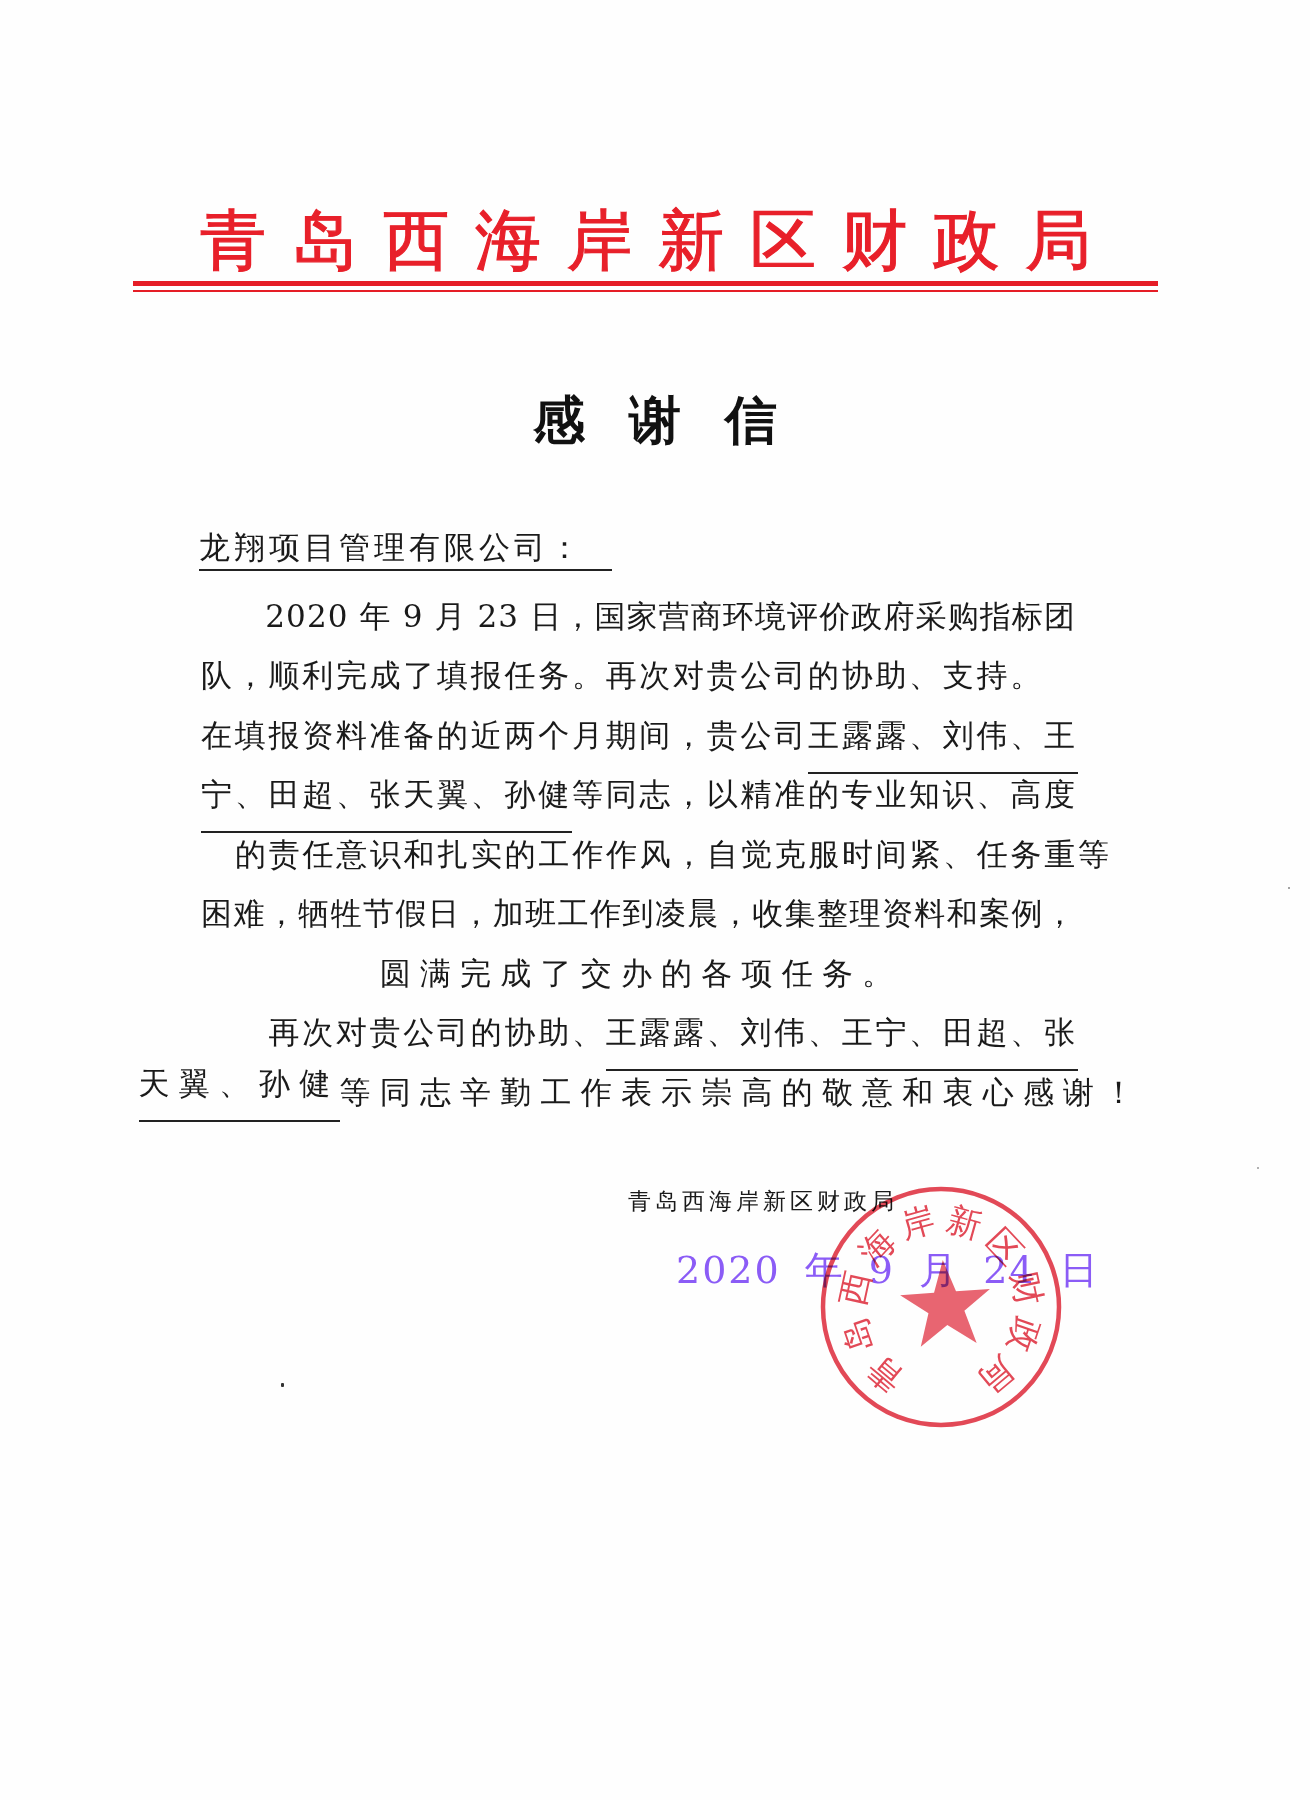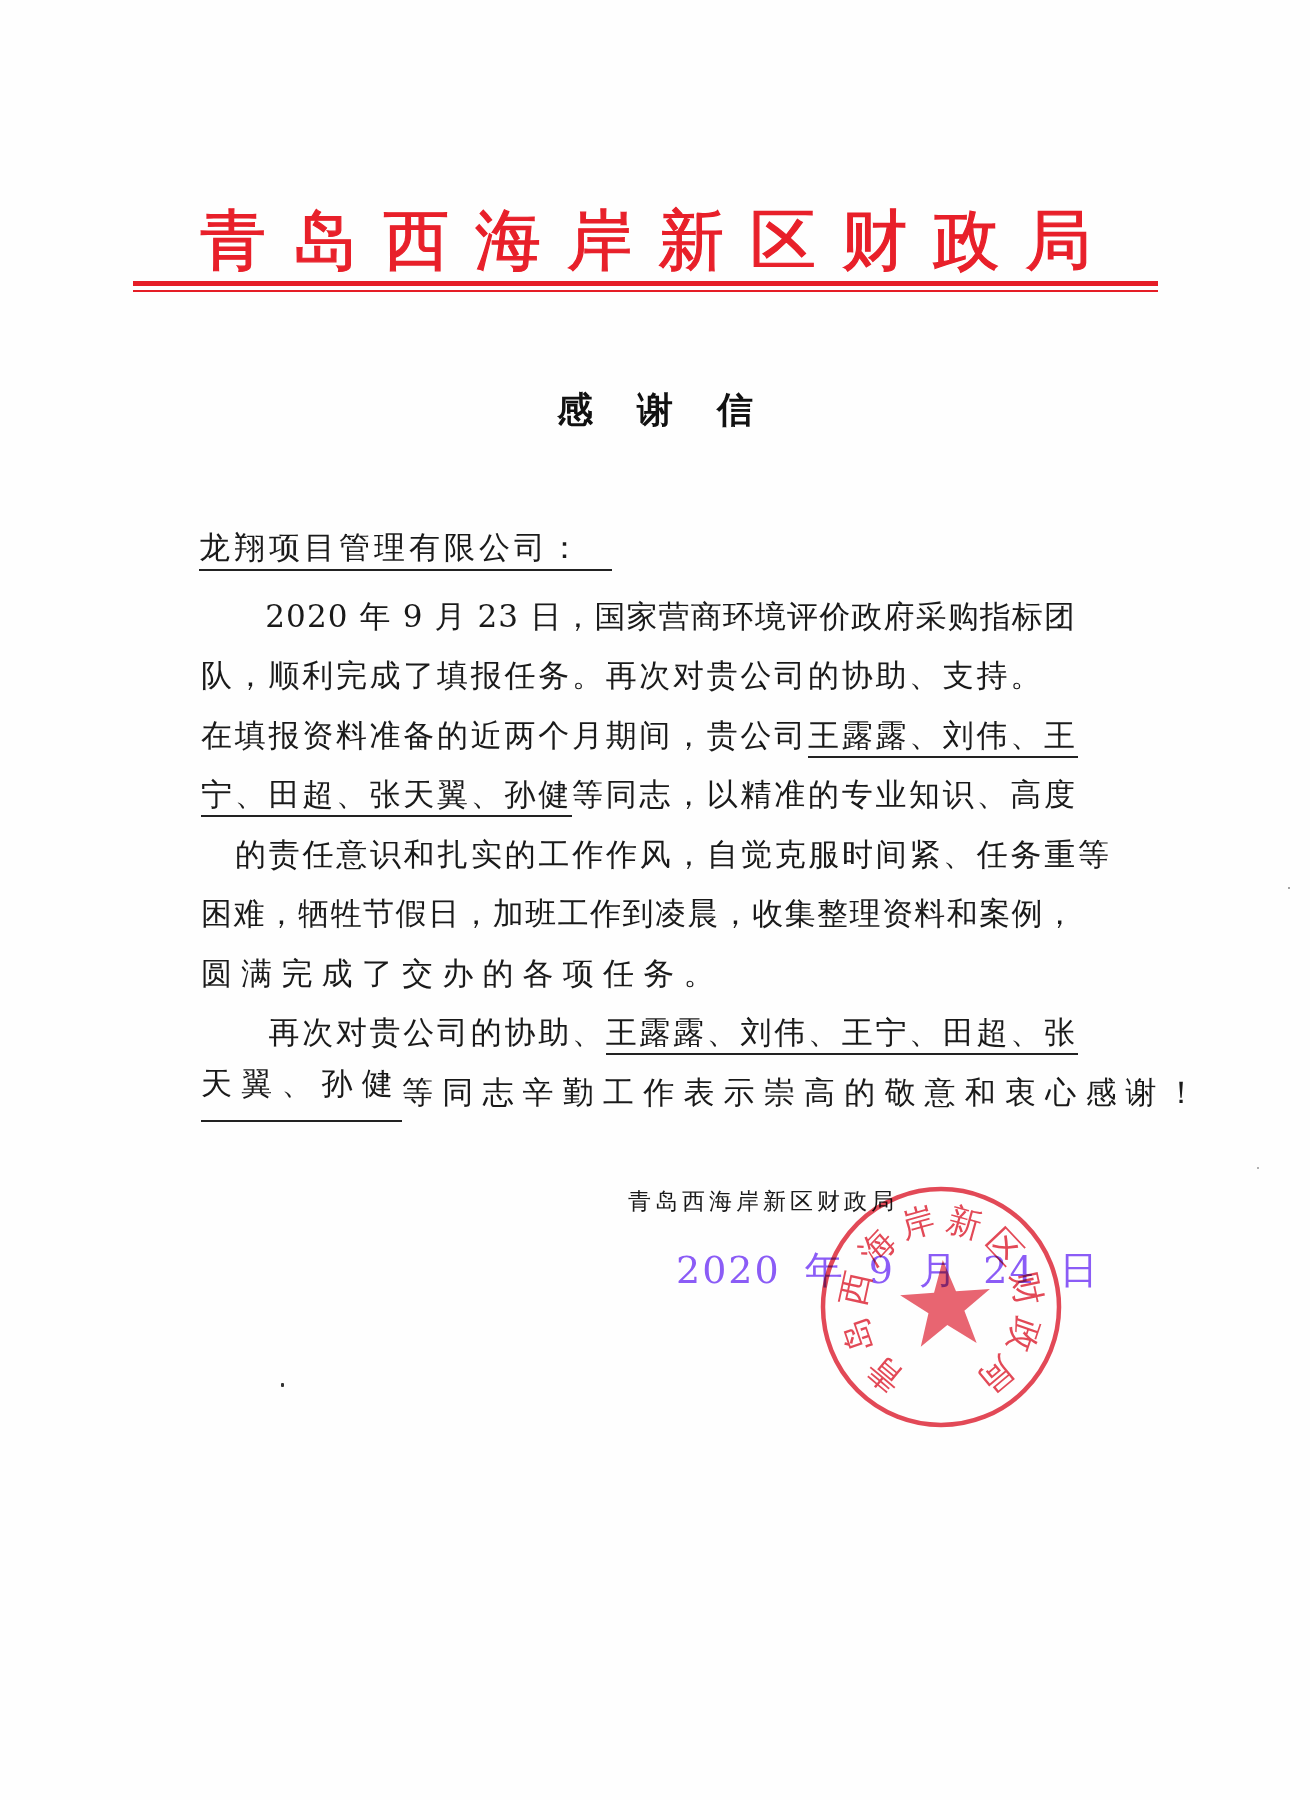--- a/index.html
+++ b/index.html
@@ -10,29 +10,29 @@
   
   .letterhead { position: absolute; left: 133px; top: 196px; width: 1025px; height: 90px;
     display: flex; justify-content: space-between; align-items: center; padding: 0 67px 0 67px; box-sizing: border-box; }
   .lh-char { font-family: "DejaVu Sans", "Liberation Sans", sans-serif; font-size: 66px; font-weight: 400;
     color: #e8202a; line-height: 1; -webkit-text-stroke: 1.2px #e8202a; }
   .rule-thick { position: absolute; left: 133px; top: 281px; width: 1025px; height: 5px; background: #e51d26; }
   .rule-thin  { position: absolute; left: 133px; top: 290px; width: 1025px; height: 2px; background: #e51d26; }
 
   
   .title { position: absolute; left: 0; width: 1310px; top: 386px; text-align: center;
-    font-family: Liberation Mono, monospace; font-size: 36px; font-weight: 700;
+    font-family: Liberation Mono, monospace; font-size: 52px; font-weight: 700;
     letter-spacing: 44px; color: #111; text-indent: 44px; }
 
   
   .body-text { position: absolute; left: 201px; top: 527px; width: 880px; font-size: 31px; line-height: 59.5px; color: #1a1a1a; }
   .line { height: 59.5px; white-space: nowrap; display: flex; justify-content: space-between; }
-  .line.left { justify-content: flex-start; letter-spacing: 9.2px; }
+  .line.left { justify-content: center; letter-spacing: 9.2px; }
   .line span { display: inline-block; }
-  .u { border-bottom: 2.5px solid #222; padding-bottom: 1px; line-height: 40px; }
+  .u { border-bottom: 2.5px solid #222; padding-bottom: 17px; line-height: 40px; }
   .salutation { position: absolute; left: 199px; top: 527px; font-size: 31px; letter-spacing: 4px;
     border-bottom: 2.5px solid #222; padding-bottom: 2px; padding-right: 28px; line-height: 40px; }
 
   
   .sig-org { position: absolute; left: 628px; top: 1186px; font-size: 23px; letter-spacing: 4px; color: #1a1a1a; }
   .sig-date { position: absolute; left: 676px; top: 1245px; font-size: 38px; letter-spacing: 2px; color: #8b5cf6; word-spacing: 10px; }
 
   
   .stamp { position: absolute; left: 818px; top: 1184px; width: 246px; height: 246px; opacity: 0.88; mix-blend-mode: multiply; }
 

